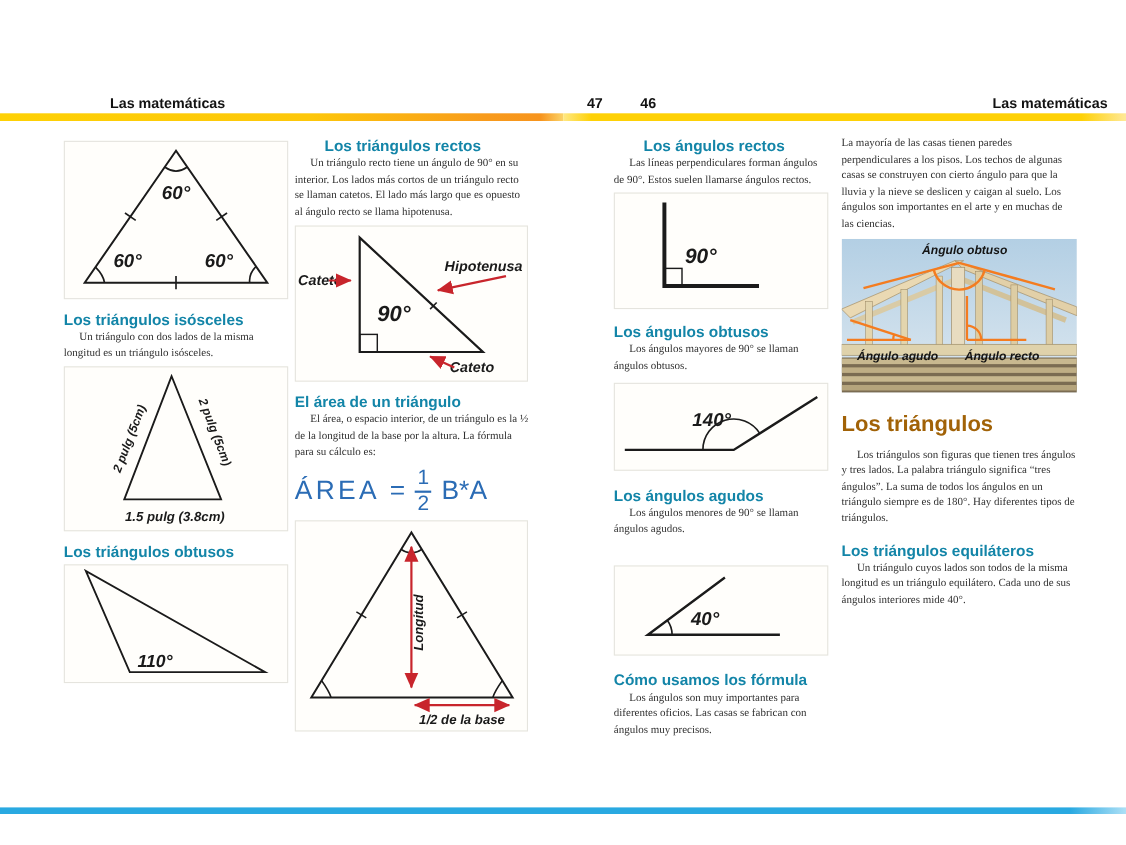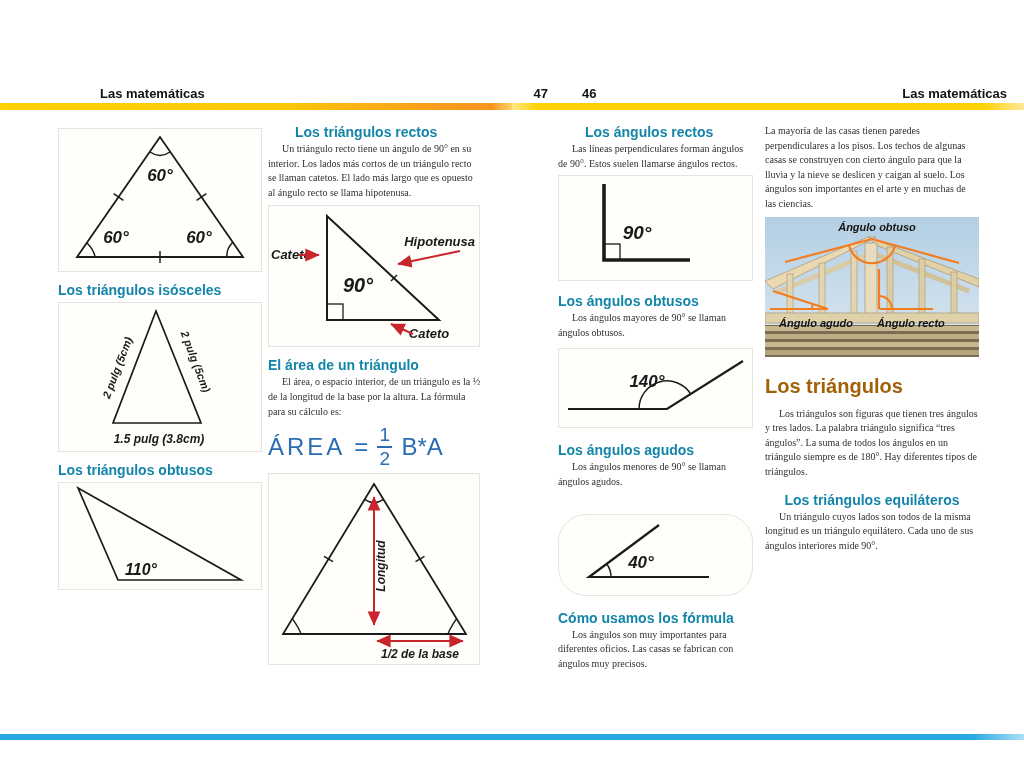--- a/index.html
+++ b/index.html
@@ -63,20 +63,21 @@
       <line x1="54.6" y1="64.6" x2="64.4" y2="71.4" stroke="#1b1b1b" stroke-width="1.5"></line>
       <line x1="137.6" y1="71.4" x2="147.4" y2="64.6" stroke="#1b1b1b" stroke-width="1.5"></line>
       <line x1="101" y1="122" x2="101" y2="134" stroke="#1b1b1b" stroke-width="1.5"></line>
       <text x="101" y="52" text-anchor="middle" class="fl">60°</text>
       <text x="57" y="114" text-anchor="middle" class="fl">60°</text>
       <text x="140" y="114" text-anchor="middle" class="fl">60°</text>
     </svg>
   </div>
 
   <h2 class="teal">Los triángulos isósceles</h2>
+  <p class="body">Un triángulo con dos lados de la misma longitud es un triángulo isósceles.</p>
 
   <div class="fig" style="height:148px;">
     <svg width="204" height="148" viewBox="0 0 204 148">
       <path d="M97,8 L54,120 L142,120 Z" fill="none" stroke="#1b1b1b" stroke-width="1.7"></path>
       <text transform="translate(62,66) rotate(-69)" text-anchor="middle" class="fls">2 pulg (5cm)</text>
       <text transform="translate(133,60) rotate(69)" text-anchor="middle" class="fls">2 pulg (5cm)</text>
       <text x="100" y="140" text-anchor="middle" class="flm">1.5 pulg (3.8cm)</text>
     </svg>
   </div>
 
@@ -170,21 +171,21 @@
     <svg width="193" height="78" viewBox="0 0 193 78">
       <path d="M9,60 L108,60 L184,12" fill="none" stroke="#1b1b1b" stroke-width="2.2"></path>
       <path d="M80,60 A28,28 0 0 1 131.7,45" fill="none" stroke="#1b1b1b" stroke-width="1.5"></path>
       <text x="88" y="38" text-anchor="middle" class="fl">140°</text>
     </svg>
   </div>
 
   <h2 class="teal" style="margin-top:14px;">Los ángulos agudos</h2>
   <p class="body">Los ángulos menores de 90° se llaman ángulos agudos.</p>
 
-  <div class="fig" style="height:80px;width:193px;margin-top:24px;border-radius:28px;">
+  <div class="fig" style="height:80px;width:193px;margin-top:24px;">
     <svg width="193" height="80" viewBox="0 0 193 80">
       <path d="M150,62 L30,62 L100,10" fill="none" stroke="#1b1b1b" stroke-width="2.2"></path>
       <path d="M52,62 A22,22 0 0 0 47.6,48.8" fill="none" stroke="#1b1b1b" stroke-width="1.5"></path>
       <text x="82" y="53" text-anchor="middle" class="fl">40°</text>
     </svg>
   </div>
 
   <h2 class="teal" style="margin-top:14px;">Cómo usamos los fórmula</h2>
   <p class="body">Los ángulos son muy importantes para diferentes oficios. Las casas se fabrican con ángulos muy precisos.</p>
 </div>
@@ -231,15 +232,15 @@
       <path d="M127,92 A13,13 0 0 0 114,79" fill="none" stroke="#f47c20" stroke-width="2"></path>
       <text x="112" y="14" text-anchor="middle" class="ph">Ángulo obtuso</text>
       <text x="14" y="110" class="ph">Ángulo agudo</text>
       <text x="112" y="110" class="ph">Ángulo recto</text>
     </svg>
   </div>
 
   <h1 class="big">Los triángulos</h1>
   <p class="body">Los triángulos son figuras que tienen tres ángulos y tres lados. La palabra triángulo significa “tres ángulos”. La suma de todos los ángulos en un triángulo siempre es de 180°. Hay diferentes tipos de triángulos.</p>
 
-  <h2 class="teal" style="margin-top:12px;text-align:center;">Los triángulos equiláteros</h2>
-  <p class="body">Un triángulo cuyos lados son todos de la misma longitud es un triángulo equilátero. Cada uno de sus ángulos interiores mide 90°.</p>
+  <h2 class="teal" style="margin-top:12px;">Los triángulos equiláteros</h2>
+  <p class="body">Un triángulo cuyos lados son todos de la misma longitud es un triángulo equilátero. Cada uno de sus ángulos interiores mide 40°.</p>
 </div>
 
 </body></html>

